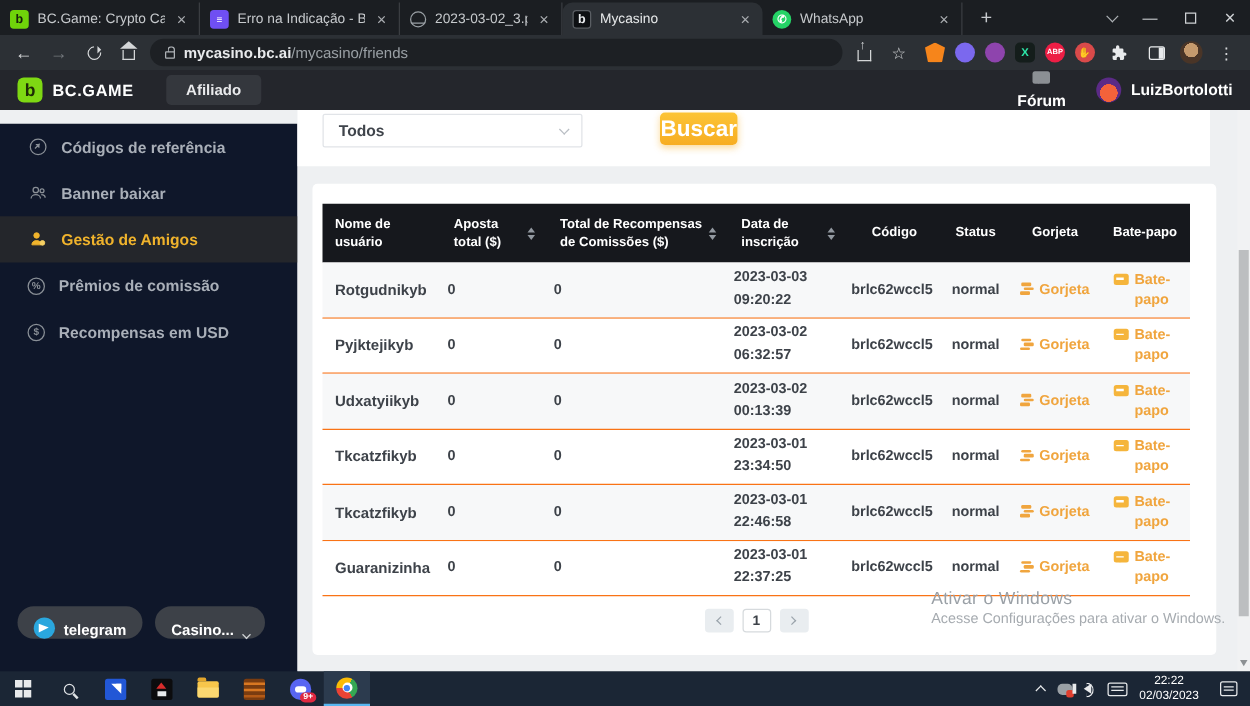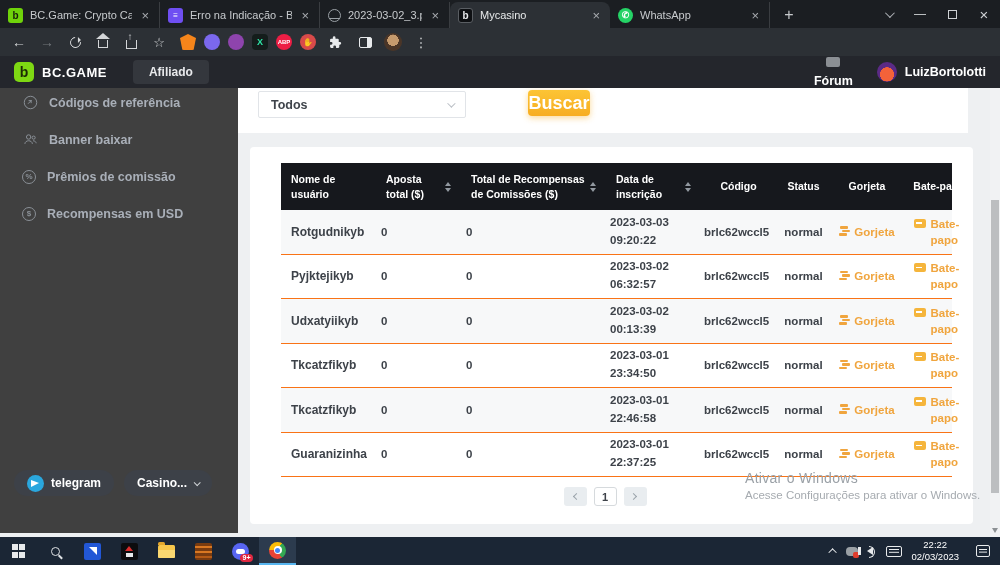--- a/index.html
+++ b/index.html
@@ -57,42 +57,42 @@
   .brandname { color:#fff; font-weight:bold; font-size:13px; letter-spacing:.5px; margin-left:8px; }
   .aff-btn { margin-left:26px; background:#34373d; border-radius:4px; color:#e9eaec; font-weight:bold; font-size:12px; padding:5px 16px; }
   .hspace { flex:1; }
   .forum { display:flex; align-items:center; gap:7px; color:#fff; font-weight:bold; font-size:12.5px; margin-right:24px;flex-direction:column; }
   .forum-ic { width:14px; height:10px; background:#8b8f94; border-radius:2px; position:relative; }
   .forum-ic::after { content:""; position:absolute; left:2px; bottom:-3px; border:3px solid transparent; border-top-color:#8b8f94; }
   .user { display:flex; align-items:center; gap:8px; color:#fff; font-weight:bold; font-size:12.5px; }
   .user-av { width:20px; height:20px; border-radius:50%; background:radial-gradient(circle at 50% 62%, #f4623a 0 44%, #5b2a86 45%); }
 
   
-  .sidebar { position:absolute; top:84px; left:0; width:238px; height:449px; background:#404040; }
+  .sidebar { position:absolute; top:99px; left:0; width:238px; height:449px; background:#0f172a; }
   .sitem { height:37px; display:flex; align-items:center; gap:11px; padding:0 22px; color:#a9afb8; font-size:12.5px; font-weight:bold; }
   .sitem .sic { width:16px; height:16px; flex:none; display:flex; align-items:center; justify-content:center; }
   .sitem svg { stroke:#8a9097; fill:none; stroke-width:1.6; }
   .sitem .txtic { border:1.5px solid #8a9097; border-radius:50%; width:14px; height:14px; font-size:8px; color:#8a9097; display:flex; align-items:center; justify-content:center; font-weight:bold; }
   .sitem.active { background:#24262b; color:#f0b32c; }
   .sitem.active svg { stroke:#f0b32c; fill:#f0b32c; }
   .sbot { position:absolute; left:14px; top:386px; display:flex; gap:10px; }
-  .pill { background:#3d4148; border-radius:14px; height:26px; display:flex; align-items:center; gap:7px; padding:0 13px; color:#fff; font-size:12px; font-weight:bold; }
+  .pill { background:#3d4148; border-radius:14px; height:26px; display:flex; align-items:flex-end; gap:7px; padding:0 13px; color:#fff; font-size:12px; font-weight:bold; }
   .tg-ic { width:17px; height:17px; border-radius:50%; background:#2aa7de; position:relative; flex:none; }
   .tg-ic::after { content:""; position:absolute; left:4px; top:5px; border-left:8px solid #fff; border-top:3px solid transparent; border-bottom:4px solid transparent; }
   .pill .chev { border-color:#cfd2d5; width:5px; height:5px; transform:rotate(45deg) translateY(-1px); }
 
   
   .content { position:absolute; top:88px; left:238px; width:762px; height:449px; background:#eef0f2; }
   .card1 { position:absolute; left:0; top:0; width:730px; height:45px; background:#fff; }
   .select { position:absolute; left:20px; top:3px; width:208px; height:27px; background:#fff; border:1px solid #e1e4e8; border-radius:2px; display:flex; align-items:center; justify-content:space-between; padding:0 12px; font-size:12.5px; font-weight:bold; color:#3f444b; }
   .select .chev { border-color:#b9bec4; width:6px; height:6px; }
   .buscar { position:absolute; left:290px; top:2px; width:62px; height:26px; background:linear-gradient(#fcc435,#f7ad22); border-radius:4px; color:#fff; font-weight:bold; font-size:18px; display:flex; align-items:center; justify-content:center; box-shadow:0 2px 6px rgba(246,173,34,.45); }
   .card2 { position:absolute; left:12px; top:59px; width:723px; height:377px; background:#fff; border-radius:4px; }
   .table { position:absolute; left:8px; top:16px; width:694px; }
-  .trow { display:grid; grid-template-columns:95px 85px 145px 95px 75px 55px 72px 72px; align-items:center;margin-left:23px; }
+  .trow { display:grid; grid-template-columns:95px 85px 145px 95px 75px 55px 72px 72px; align-items:center; }
   .thead { background:#16181d; color:#fff; height:47px; font-size:10.5px; font-weight:bold; }
   .th { padding-left:10px; line-height:1.35; display:flex; align-items:center; justify-content:space-between; padding-right:10px; }
   .th.c { justify-content:center; padding-left:0; padding-right:0; text-align:center; }
   .sort { display:flex; flex-direction:column; gap:2px; align-items:center; }
   .sort i { display:block; width:0; height:0; border-left:3.5px solid transparent; border-right:3.5px solid transparent; }
   .sort .up { border-bottom:4px solid #9298a0; }
   .sort .dn { border-top:4px solid #9298a0; }
   .tr { height:44.5px; font-size:11.5px; color:#3d4249; border-bottom:1px solid #f97316; background:#fff; }
   .tr.alt { background:#f7f8f9; }
   .td { padding-left:10px; }
@@ -211,20 +211,24 @@
 
   <div class="toolbar">
     <span class="navbtn">←</span>
     <span class="navbtn dim">→</span>
     <span class="navbtn">
         <i class="reload-ic"></i>
       </span>
     <span class="navbtn">
         <i class="home-ic"></i>
       </span>
+    <div class="urlbar">
+      <span class="lock"></span>
+      <span class="url"><b>mycasino.bc.ai</b><span>/mycasino/friends</span></span>
+    </div>
     <span class="navbtn">
         <i class="share-ic"></i>
       </span>
     <span class="navbtn tb-ic">☆</span>
     <div class="exts">
       <span class="ext fox"></span>
       <span class="ext" style="background:#7b68ee"></span>
       <span class="ext" style="background:#8e44ad"></span>
       <span class="ext sq" style="background:#141d1b;color:#2ee6a8;font-size:9px">X</span>
       <span class="ext" style="background:#ed1e45">ABP</span>
@@ -271,20 +275,30 @@
       <span class="sic">
           <svg width="15" height="15" viewBox="0 0 24 24">
             <circle cx="9" cy="8" r="3.5"></circle>
             <path d="M3 19c0-3 3-5 6-5s6 2 6 5"></path>
             <circle cx="17" cy="9" r="2.5"></circle>
             <path d="M16 14c3 0 5 2 5 4"></path>
           </svg>
         </span>
       <span>Banner baixar</span>
     </div>
+    <div class="sitem active">
+      <span class="sic">
+          <svg width="15" height="15" viewBox="0 0 24 24" style="stroke-width:1.2">
+            <circle cx="10" cy="7" r="3.5"></circle>
+            <path d="M4 19c0-3.5 2.7-5.5 6-5.5s6 2 6 5.5z"></path>
+            <circle cx="17.5" cy="16.5" r="3" style="fill:#f5cf63;stroke:#f5cf63"></circle>
+          </svg>
+        </span>
+      <span>Gestão de Amigos</span>
+    </div>
     <div class="sitem">
       <span class="txtic">%</span>
       <span>Prêmios de comissão</span>
     </div>
     <div class="sitem">
       <span class="txtic">$</span>
       <span>Recompensas em USD</span>
     </div>
     <div class="sbot">
       <span class="pill">

